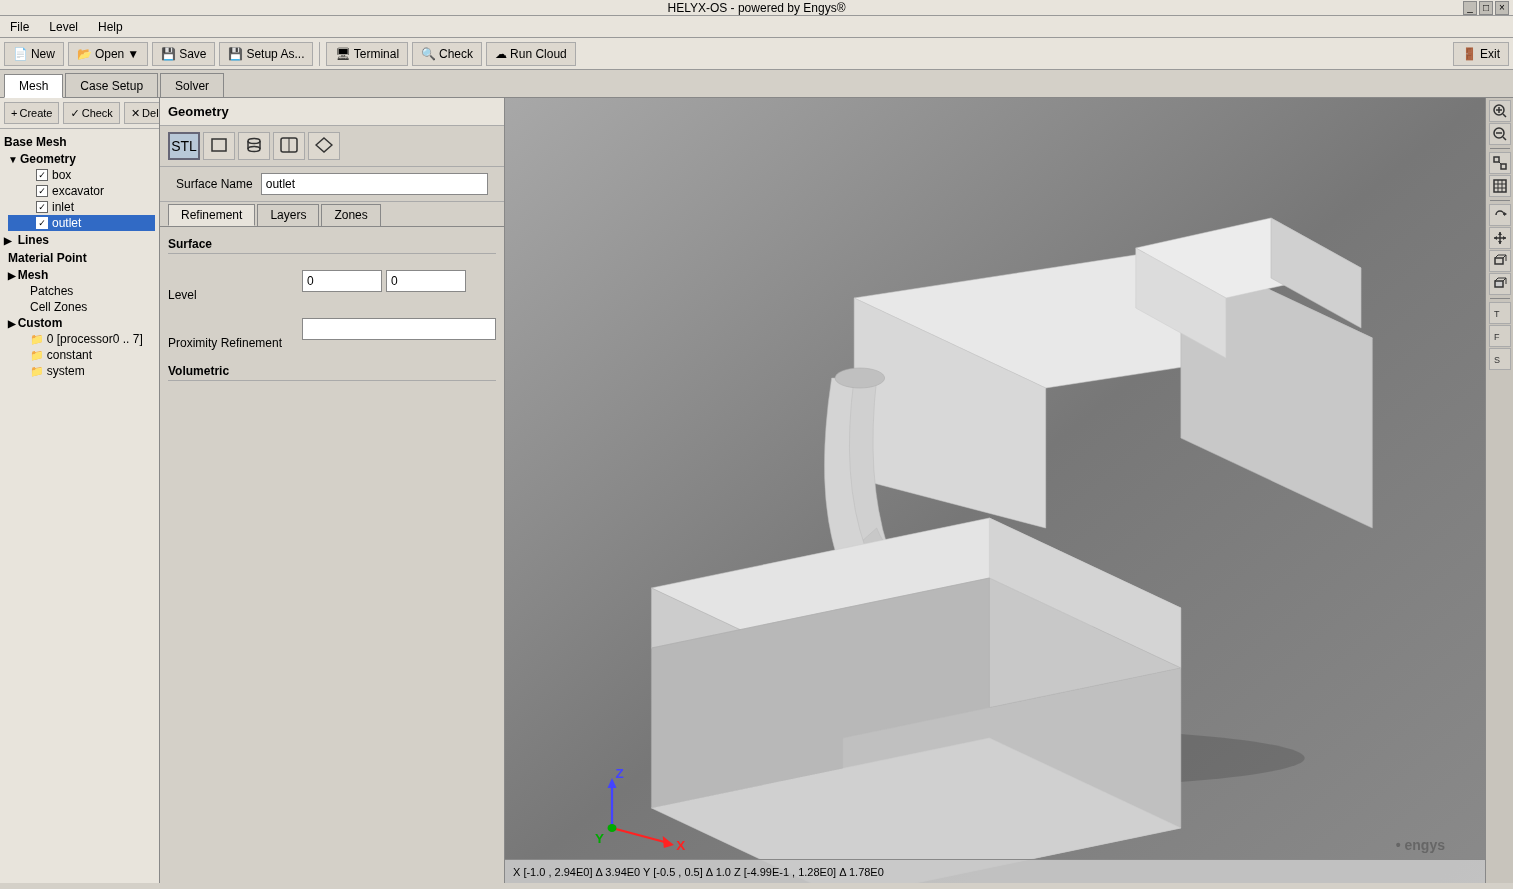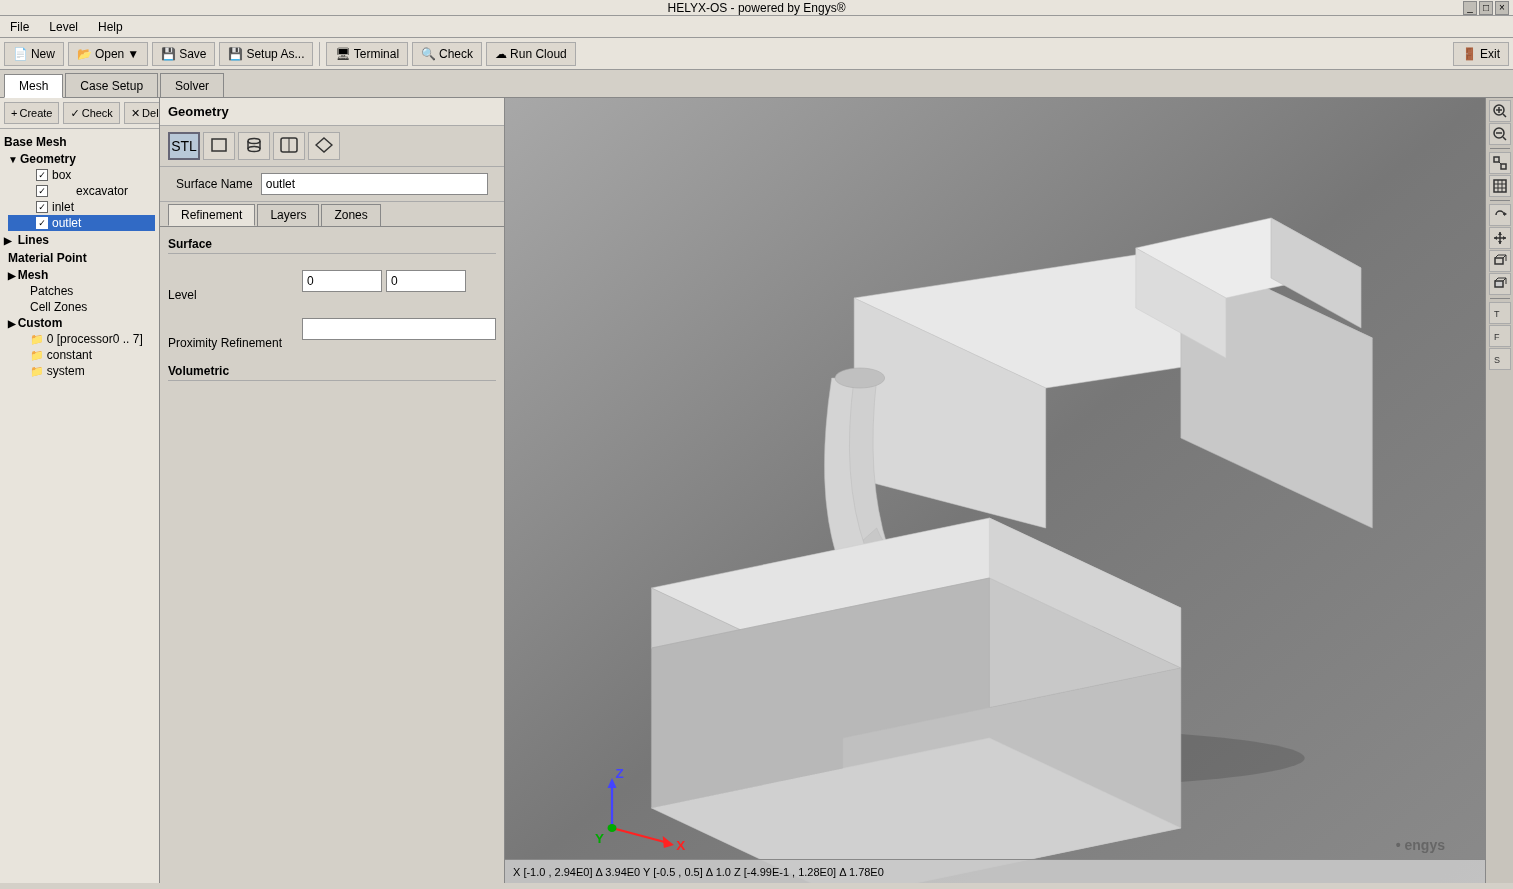--- a/index.html
+++ b/index.html
@@ -460,21 +460,21 @@
       <div class="tree-group">
         <div class="tree-group-header">
           <span class="tree-expand">▼</span>
           <div class="checkbox checked"></div>
           <span>Geometry</span>
         </div>
         <div class="tree-item" style="padding-left:28px;">
           <div class="checkbox checked"></div>
           <span>box</span>
         </div>
-        <div class="tree-item" style="padding-left:28px;gap:24px;">
+        <div class="tree-item" style="padding-left:28px;">
           <div class="checkbox checked"></div>
           <span>excavator</span>
         </div>
         <div class="tree-item" style="padding-left:28px;">
           <div class="checkbox checked"></div>
           <span>inlet</span>
         </div>
         <div class="tree-item selected" style="padding-left:28px;">
           <div class="checkbox checked" style="border-color:#fff;"></div>
           <span>outlet</span>

